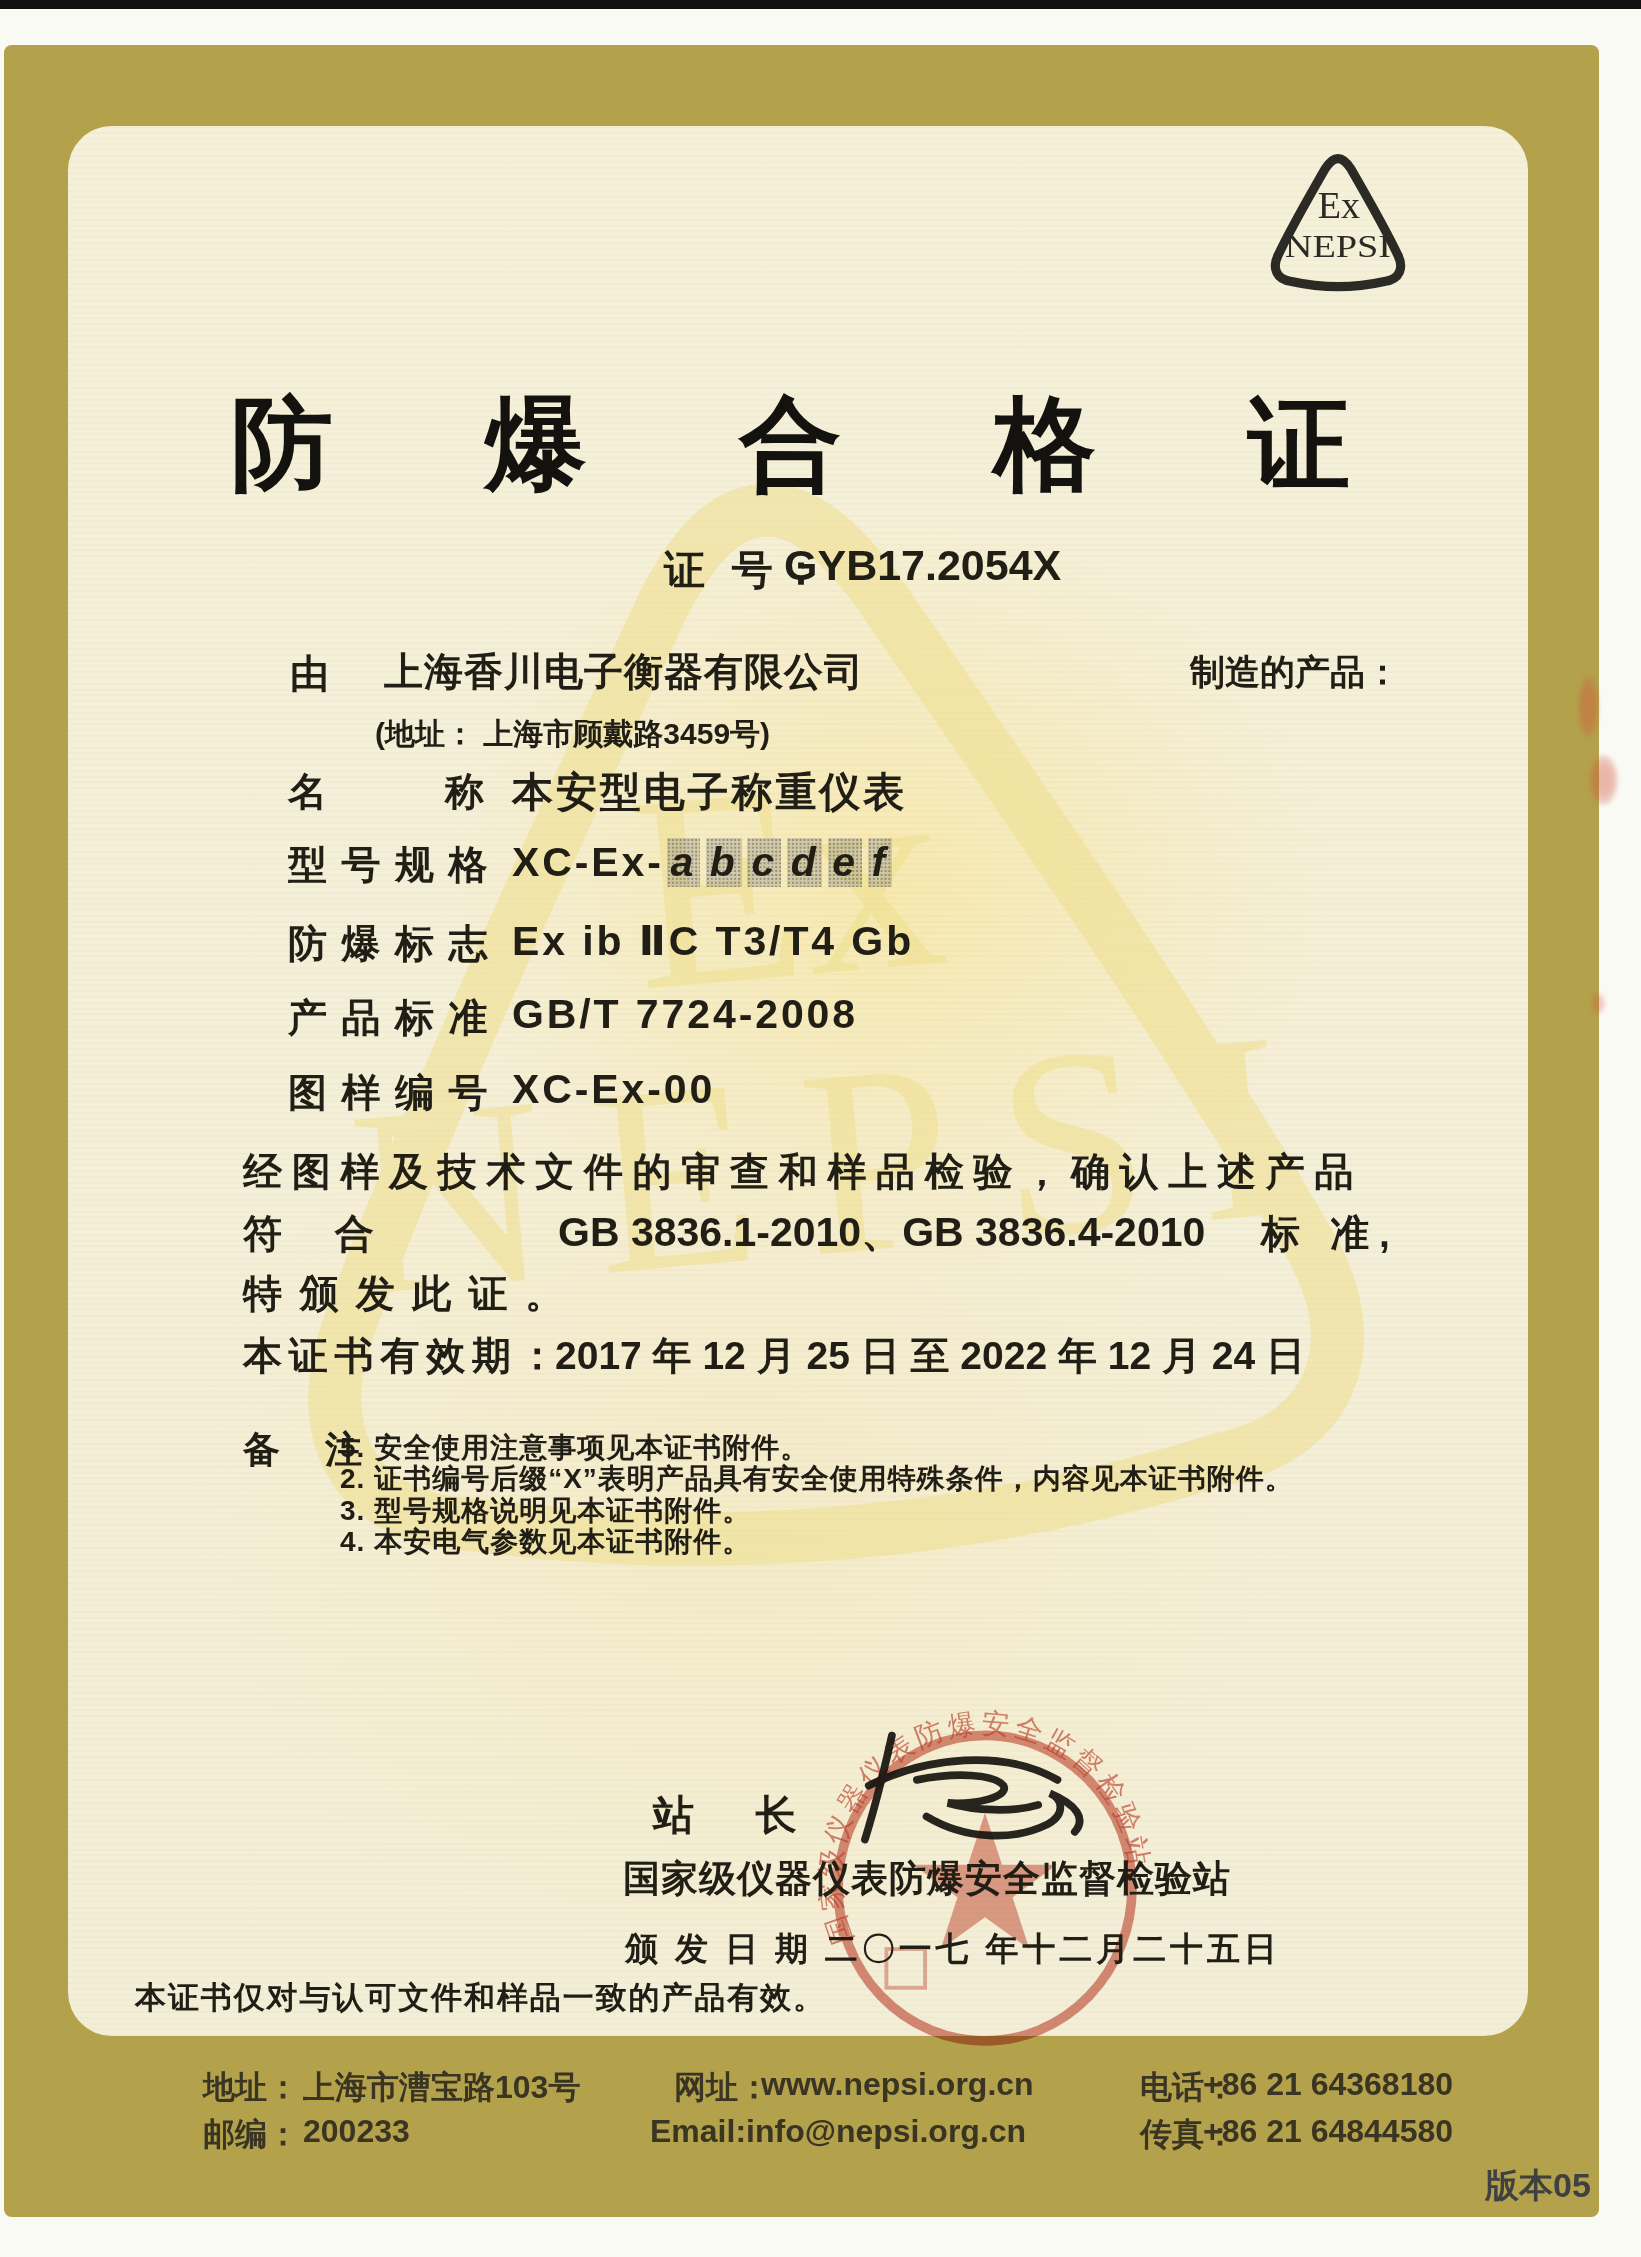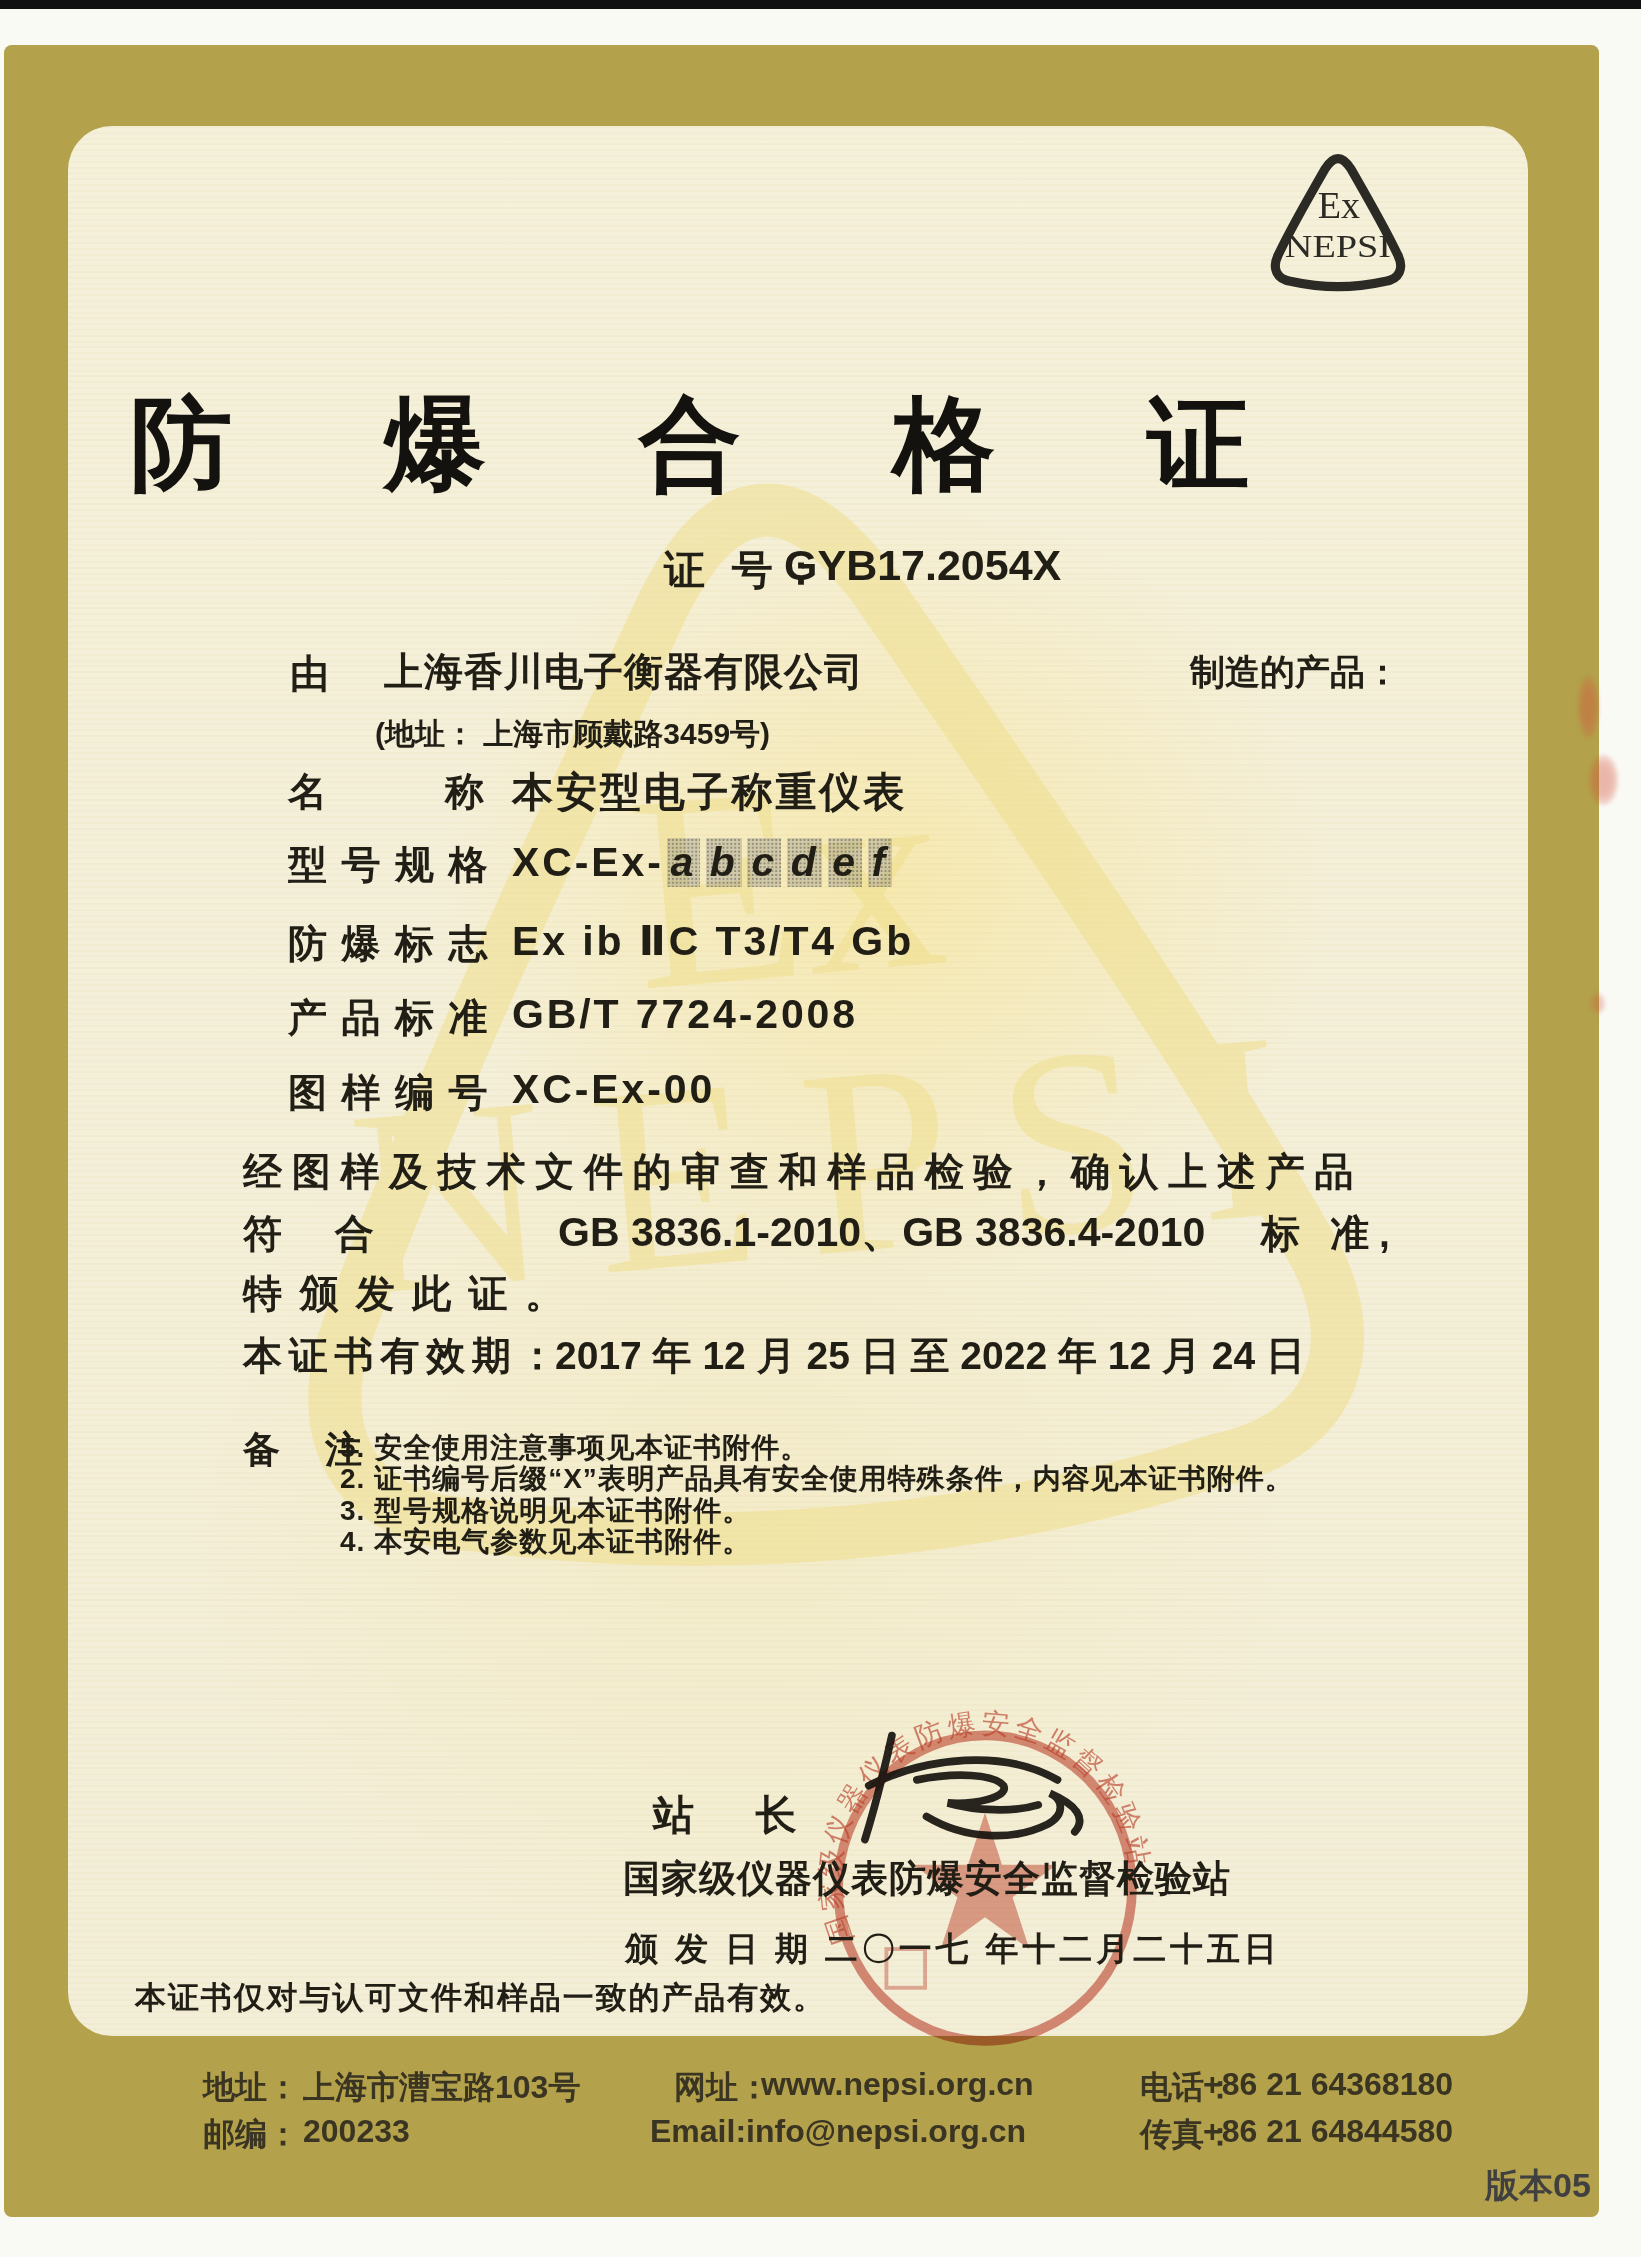--- a/index.html
+++ b/index.html
@@ -19,21 +19,21 @@
       linear-gradient(#f5f0da,#f3eed7);}
   .panel::after{content:"";position:absolute;inset:0;border-radius:44px;pointer-events:none;
       background:repeating-linear-gradient(180deg, rgba(186,166,88,0.05) 0 1.9px, rgba(0,0,0,0) 1.9px 5.8px);}
   .abs{position:absolute;white-space:nowrap;}
 
   
   .watermark{left:135px;top:415px;width:1352px;height:1332px;opacity:.55;transform:rotate(-5deg);}
   .nepsi-logo{left:1253px;top:147px;width:170px;height:166px;}
 
   
-  .title{left:68px;top:377px;width:1344px;text-align:left;font-size:102px;font-weight:bold;
+  .title{left:68px;top:377px;width:1344px;text-align:right;font-size:102px;font-weight:bold;
          letter-spacing:62px;text-indent:62px;color:#14120e;}
   .certline{left:0;top:543px;width:1641px;}
   .cert-label{position:absolute;left:664px;font-size:41px;font-weight:600;letter-spacing:7.7px;}
   .cert-value{position:absolute;left:784px;top:-1.9px;font-size:43px;font-weight:bold;}
 
   
   .by-label{left:290px;top:647px;font-size:39px;font-weight:600;}
   .company{left:384px;top:645px;font-size:39px;font-weight:bold;letter-spacing:1px;}
   .made-label{left:1190px;top:649px;font-size:35px;font-weight:600;}
   .addr-note{left:375px;top:714px;font-size:30px;font-weight:600;}

